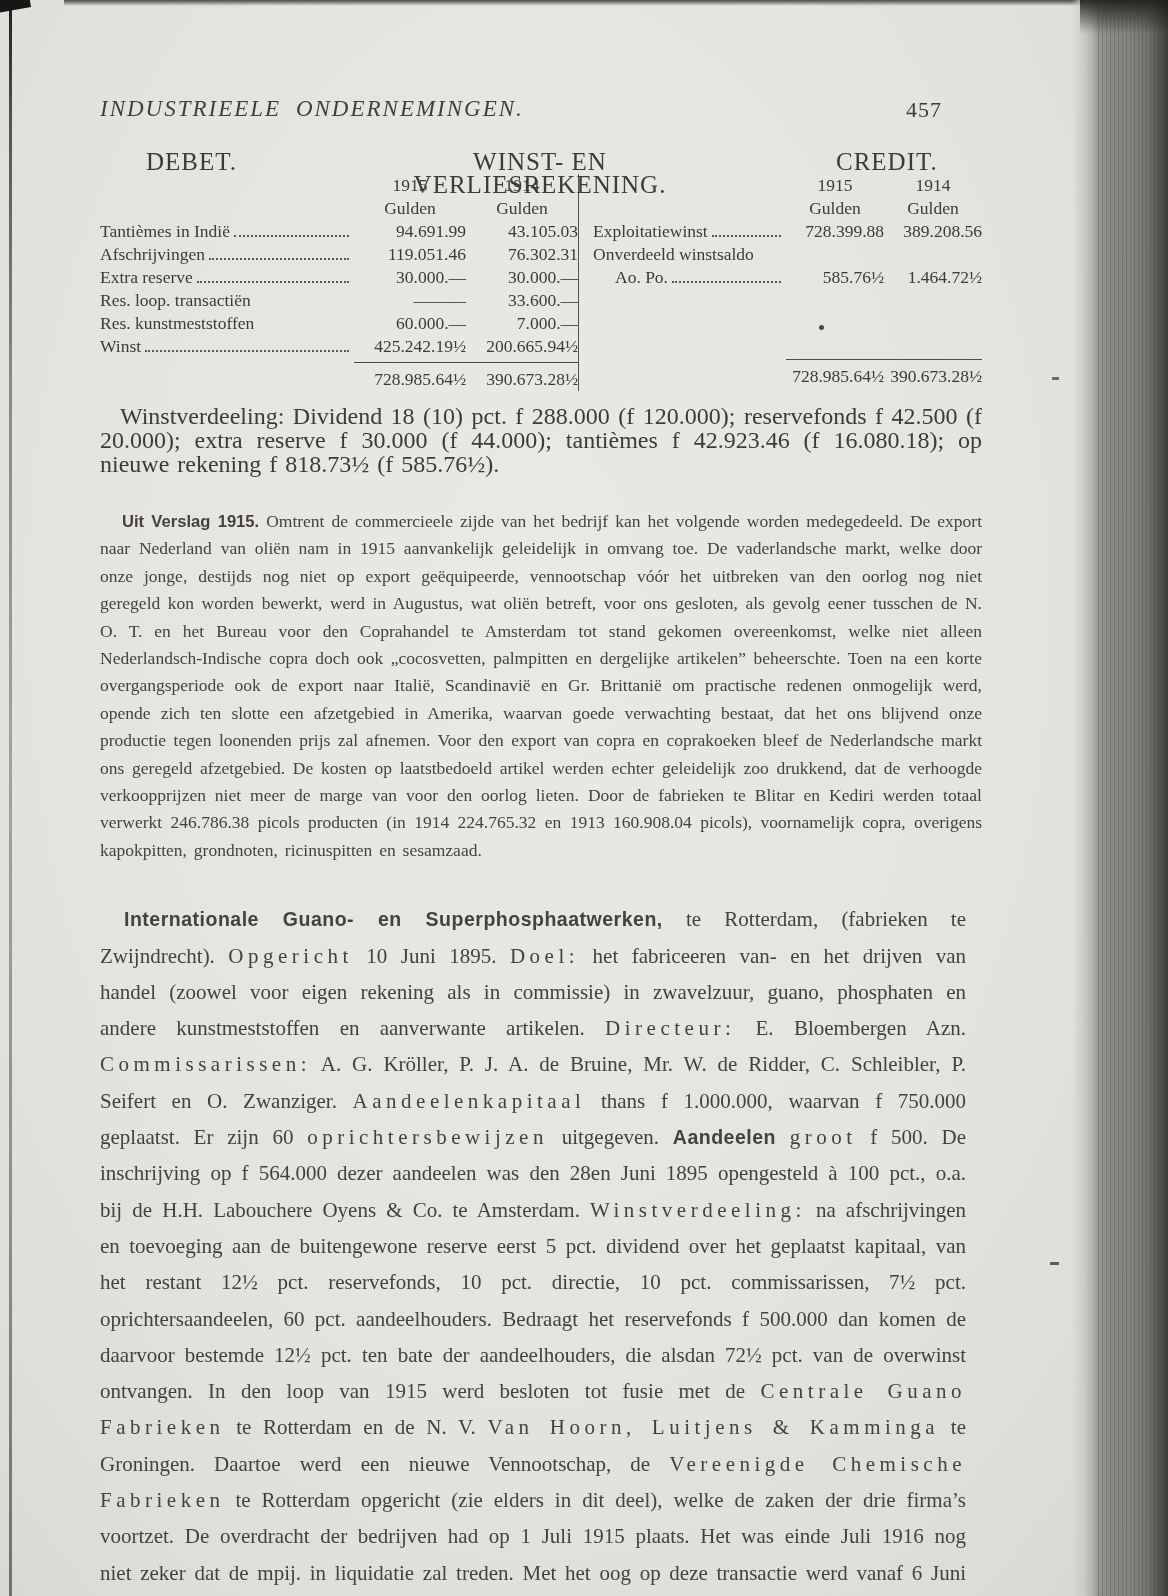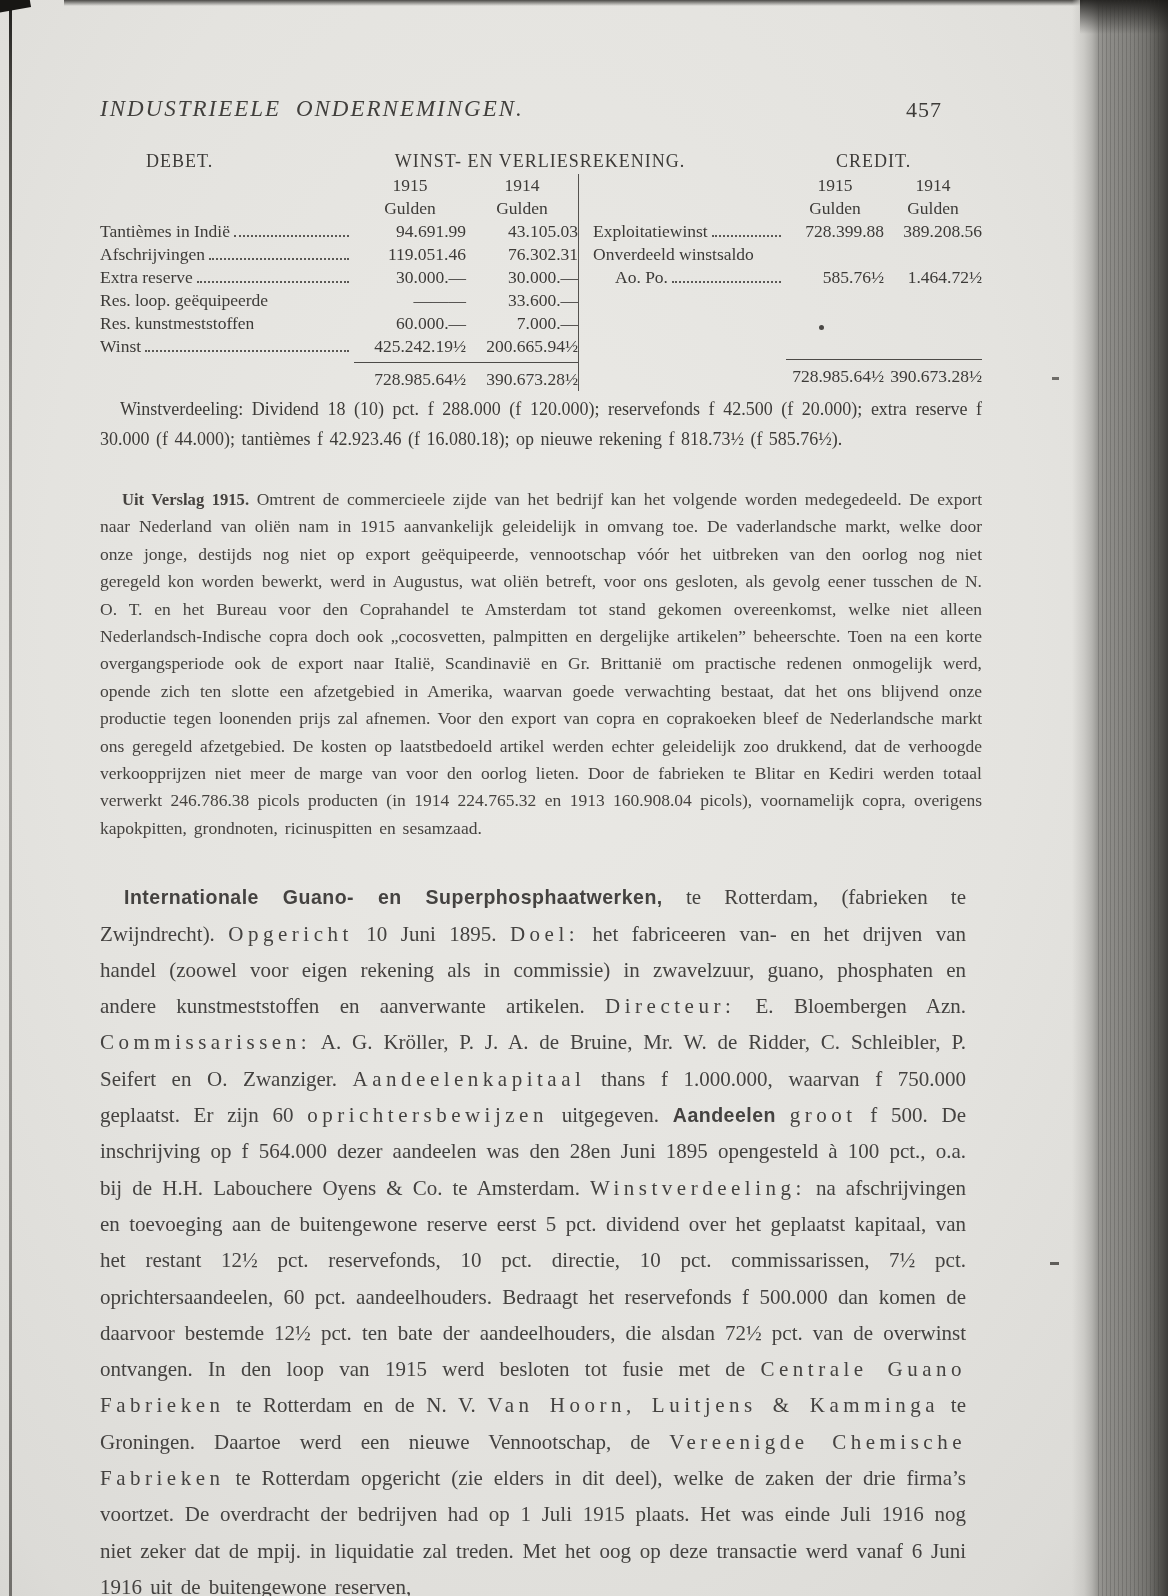--- a/index.html
+++ b/index.html
@@ -31,21 +31,21 @@
   .dot-artifact{position:absolute;left:226px;top:36px;width:5px;height:5px;border-radius:50%;background:#4a4845;}
 
   
   .page-content{position:absolute;left:100px;top:0;width:882px;}
   .header-row{position:relative;margin-top:96px;height:30px;}
   .page-title{position:absolute;left:0;right:110px;
     font-style:italic;font-size:23px;letter-spacing:2px;word-spacing:7px;color:#413f3c;}
   .page-number{position:absolute;right:40px;top:1px;font-size:22px;letter-spacing:1px;}
 
   .statement{margin-top:24px;font-size:17.5px;line-height:23px;}
-  .stmt-head{position:relative;height:24px;font-size:18px;}
+  .stmt-head{position:relative;height:24px;font-size:25px;}
   .sh-left{position:absolute;left:46px;letter-spacing:1px;}
   .sh-center{position:absolute;left:250px;width:380px;text-align:center;letter-spacing:1px;}
   .sh-right{position:absolute;left:736px;letter-spacing:1px;}
 
   .stmt-body{display:flex;align-items:stretch;}
   .half{display:flex;flex-direction:column;}
   .half-left{width:478px;}
   .half-right{flex:1;border-left:1.5px solid #55534f;padding-left:14px;}
   .trow{display:flex;align-items:baseline;}
   .tlabel{flex:1;display:flex;align-items:baseline;white-space:nowrap;overflow:hidden;}
@@ -53,28 +53,28 @@
   .no-dots .dots{border-bottom:none;}
   .tvals{display:flex;font-family:Liberation Serif, serif;}
   .half-left .v{width:112px;text-align:right;white-space:nowrap;}
   .half-right .v{width:98px;text-align:right;white-space:nowrap;}
   .hdr .v{text-align:center;}
   .rule{border-top:1.5px solid #4c4a47;padding-top:5px;margin-top:4px;}
   .indent-row .tlabel{padding-left:22px;}
   .credit-spacer{position:relative;height:66px;}
 
   .para{ text-align:justify; }
-  .winstverdeeling{margin:3px 0 0 0;font-size:18px;line-height:30px;text-indent:20px;word-spacing:2px;}
+  .winstverdeeling{margin:13px 0 0 0;font-size:24px;line-height:24px;text-indent:20px;word-spacing:2px;}
   .verslag{margin:32px 0 0 0;font-size:17.5px;line-height:27.4px;text-indent:22px;word-spacing:2.5px;color:#45423f;}
   .guano{margin:37px 16px 0 0;font-size:21px;line-height:36.3px;text-indent:24px;word-spacing:3px;color:#444240;}
 
   .seg-bold-sans{font-family:"Liberation Sans","DejaVu Sans",sans-serif;font-weight:bold;font-size:0.93em;letter-spacing:0.5px;}
   .seg-spaced{letter-spacing:4.5px;}
   .seg-plain{}
-  .lead-bold{font-family:Liberation Serif, serif;font-weight:bold;font-size:0.95em;}
+  .lead-bold{font-family:Liberation Sans, sans-serif;font-weight:bold;font-size:0.95em;}
 </style>
 </head>
 <body>
 
 <div class="scan">
 
   <div class="edge-top"></div>
   <div class="edge-left-line"></div>
   <div class="corner-blob"></div>
   <div class="fore-edge"></div>
@@ -138,21 +138,21 @@
                 <span>Extra reserve</span>
                 <span class="dots"></span>
               </span>
             <div class="tvals">
               <span class="v">30.000.—</span>
               <span class="v">30.000.—</span>
             </div>
           </div>
           <div class="trow no-dots">
             <span class="tlabel">
-                <span>Res. loop. geëquipeerde</span>
+                <span>Res. loop. transactiën</span>
                 <span class="dots"></span>
               </span>
             <div class="tvals">
               <span class="v">———</span>
               <span class="v">33.600.—</span>
             </div>
           </div>
           <div class="trow no-dots">
             <span class="tlabel">
                 <span>Res. kunstmeststoffen</span>

